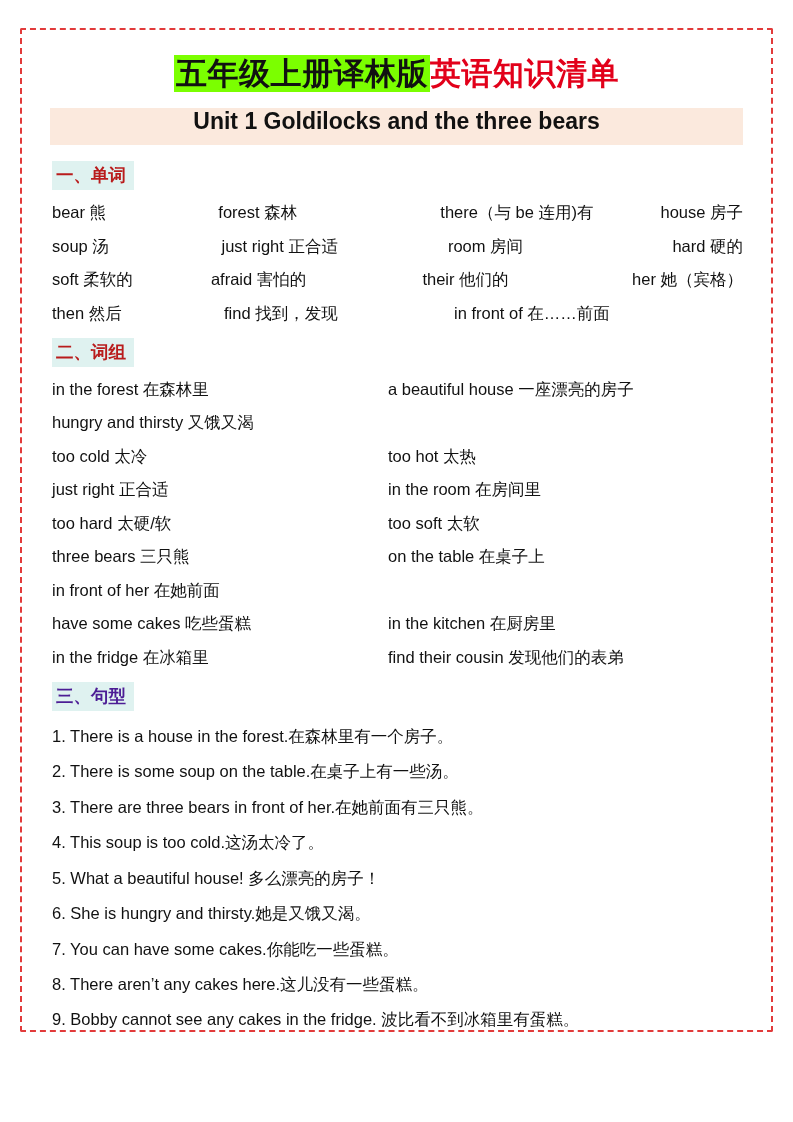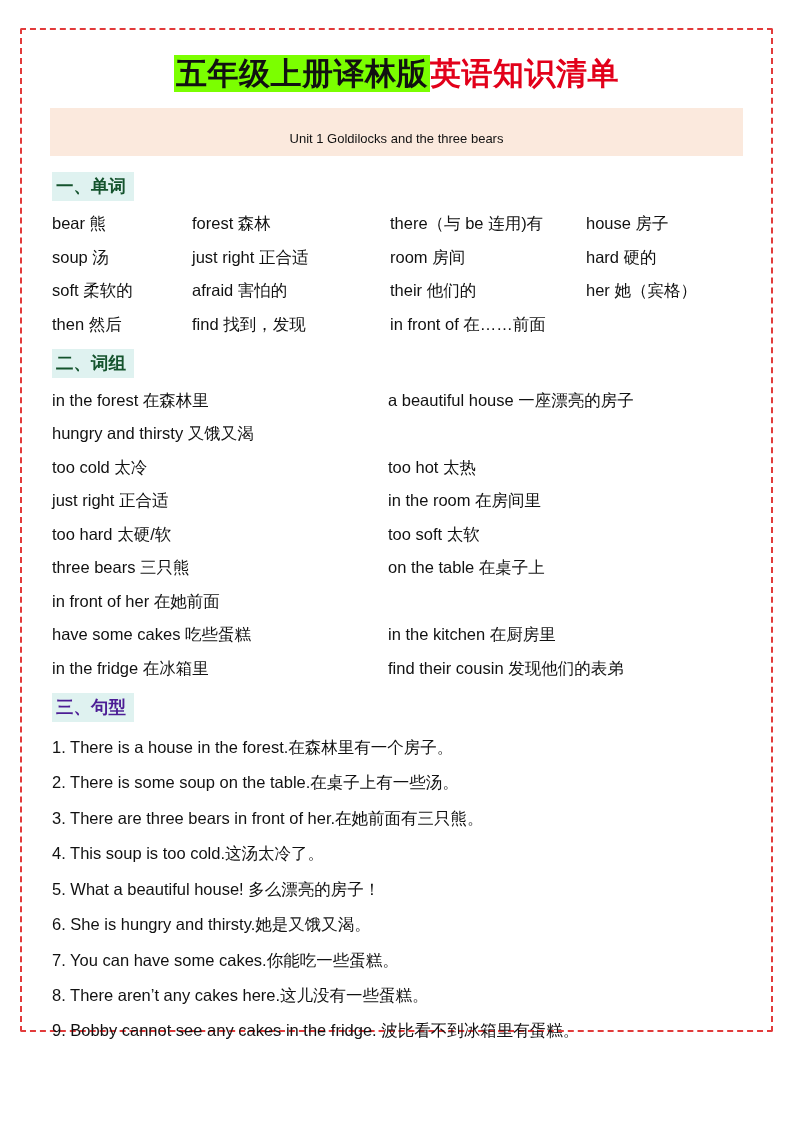--- a/index.html
+++ b/index.html
@@ -55,48 +55,49 @@
     padding: 1px 2px;
   }
   .title-red {
     color: #e2001a;
   }
 
   
   .unit-banner {
     background: #fbe9dd;
     text-align: center;
-    font-size: 13px;
-    font-weight: normal;
+    font-size: 23px;
+    font-weight: bold;
     color: #111111;
-    padding: 23px 0 10px 0;
+    padding: 0 0 10px 0;
     margin-bottom: 10px;
   }
 
   
   .section-head {
     display: inline-block;
     background: #dff2f0;
-    color: #14532d;
+    color: #b91c1c;
     font-size: 17.5px;
     font-weight: bold;
     padding: 2px 8px 3px 4px;
     margin: 6px 0 6px 2px;
   }
   .section-head.purple { color: #4c1d95; }
 
   
   .words {
     margin: 0 0 2px 2px;
   }
   .word-row {
     display: flex;
     font-size: 16.5px;
     line-height: 1.3;
     padding: 6px 0;
+    gap: 32px;
   }
   .word-cell { white-space: nowrap; }
   .c1 { width: 140px; }
   .c2 { width: 198px; }
   .c3 { width: 196px; }
   .c4 { flex: 1; }
 
   
   .phrases { margin: 0 0 2px 2px; }
   .phrase-row {

